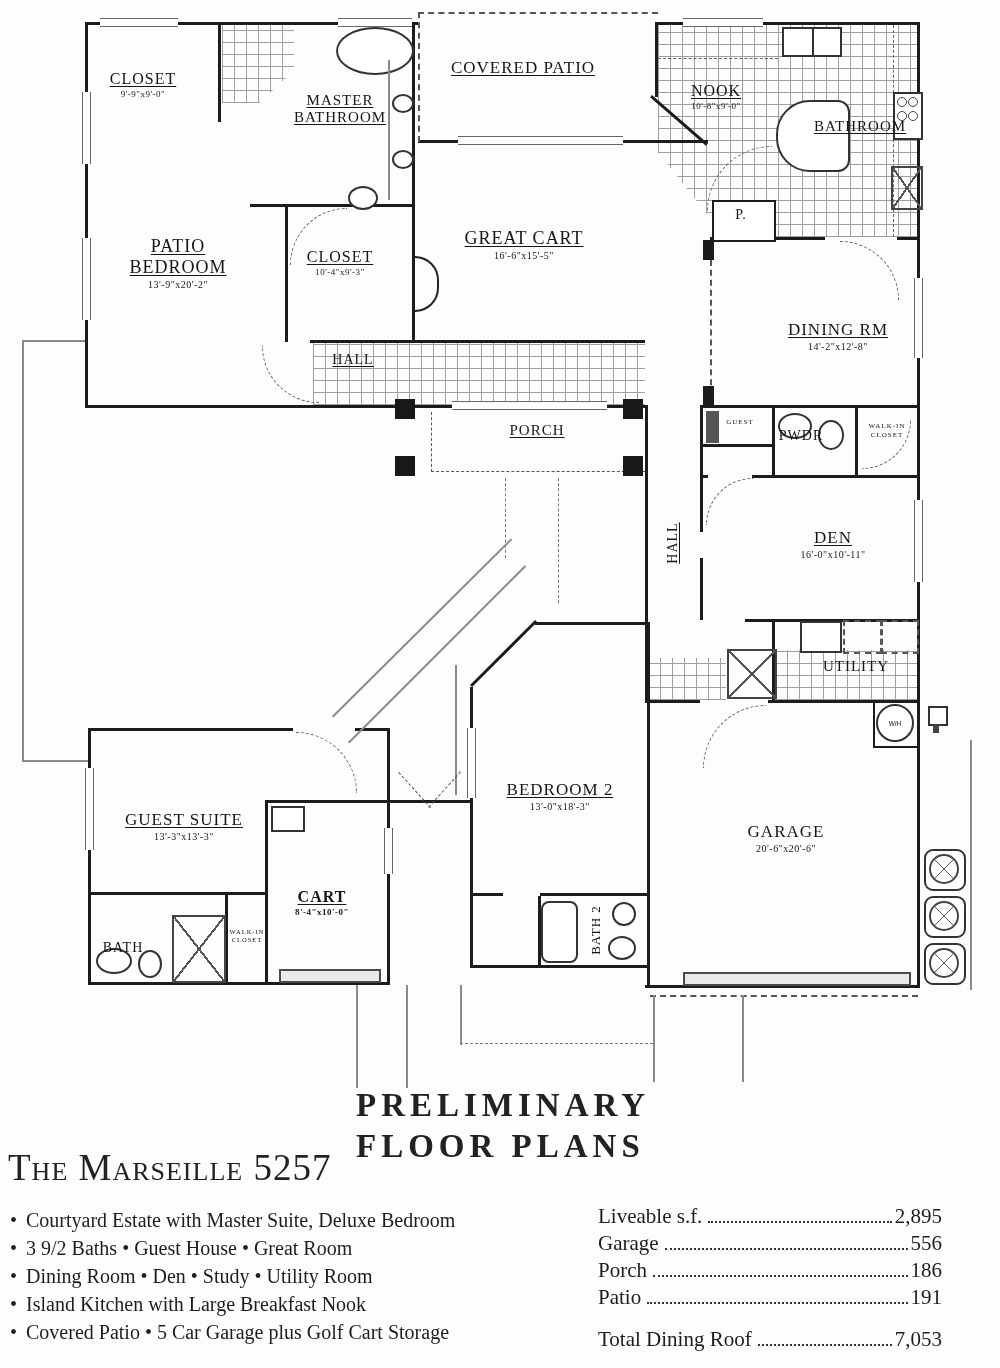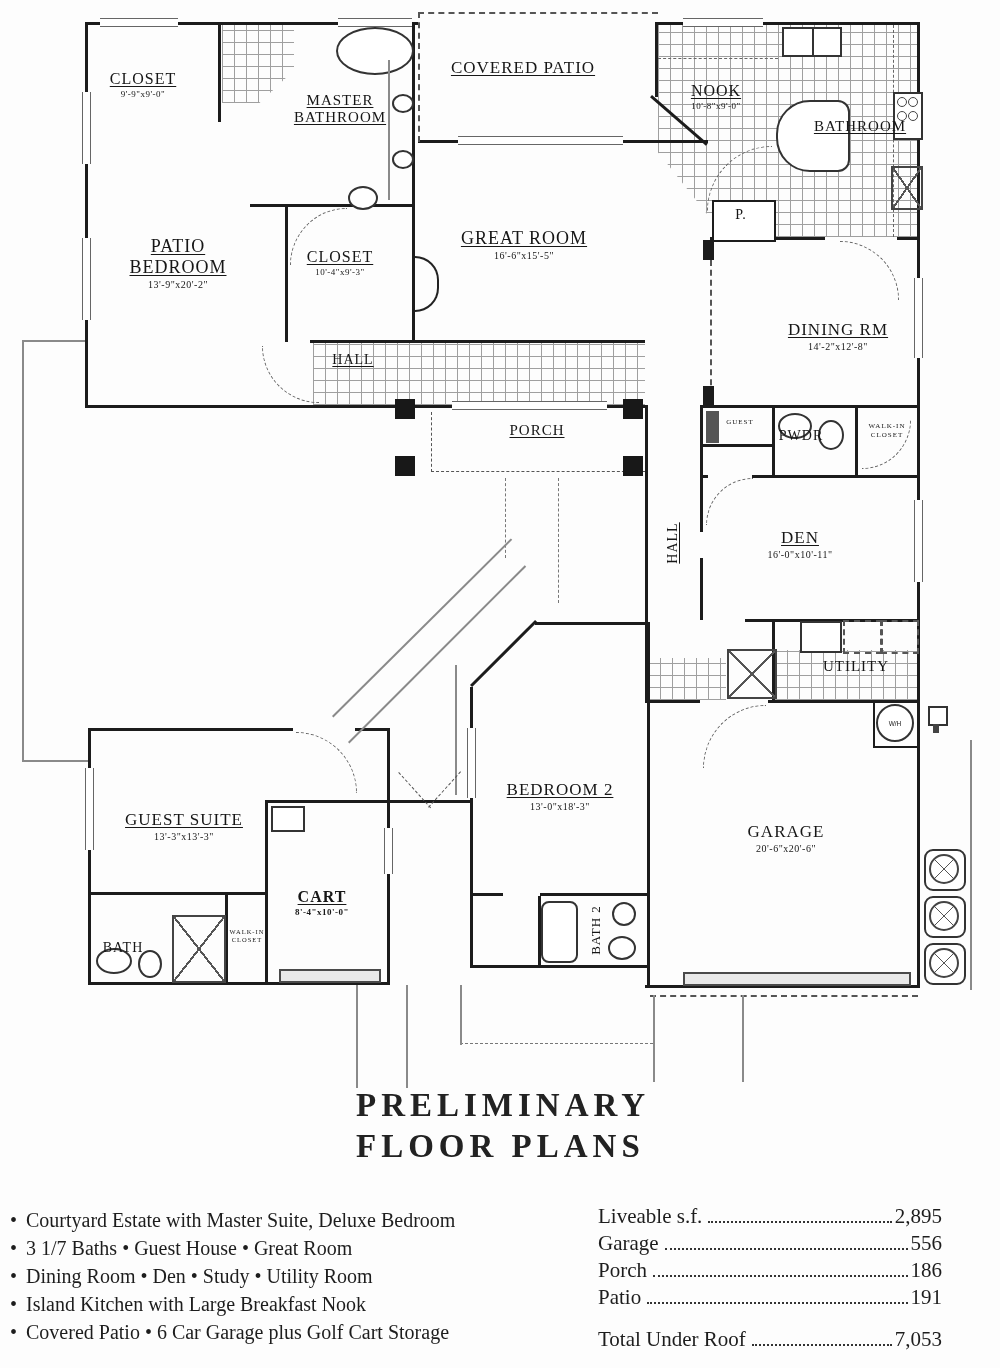--- a/index.html
+++ b/index.html
@@ -223,21 +223,21 @@
     <span class="dm">13'-9"x20'-2"</span>
   </div>
   <div class="lbl" style="left:340px;top:248px;font-size:16px;">
     <span class="nm">CLOSET</span>
     <span class="dm" style="font-size:9px;">10'-4"x9'-3"</span>
   </div>
   <div class="lbl" style="left:523px;top:58px;font-size:17px;">
     <span class="nm">COVERED PATIO</span>
   </div>
   <div class="lbl" style="left:524px;top:228px;font-size:18px;">
-    <span class="nm">GREAT ROOM</span>
+    <span class="nm">GREAT CART</span>
     <span class="dm">16'-6"x15'-5"</span>
   </div>
   <div class="lbl" style="left:716px;top:82px;font-size:16px;">
     <span class="nm">NOOK</span>
     <span class="dm" style="font-size:9px;">10'-8"x9'-0"</span>
   </div>
   <div class="lbl" style="left:860px;top:118px;font-size:15px;">
     <span class="nm">BATHROOM</span>
   </div>
   <div class="lbl" style="left:741px;top:207px;font-size:14px;">
@@ -258,21 +258,21 @@
   </div>
   <div class="lbl" style="left:801px;top:428px;font-size:14px;">
     <span class="nm nou">PWDR</span>
   </div>
   <div class="lbl" style="left:887px;top:422px;font-size:7px;width:44px;white-space:normal;line-height:9px;">
     <span class="nm nou">WALK-IN CLOSET</span>
   </div>
   <div class="lbl vert" style="left:673px;top:535px;font-size:14px;">
     <span class="nm">HALL</span>
   </div>
-  <div class="lbl" style="left:800px;top:528px;font-size:17px;">
+  <div class="lbl" style="left:833px;top:528px;font-size:17px;">
     <span class="nm">DEN</span>
     <span class="dm">16'-0"x10'-11"</span>
   </div>
   <div class="lbl" style="left:856px;top:658px;font-size:15px;">
     <span class="nm nou">UTILITY</span>
   </div>
   <div class="lbl" style="left:786px;top:822px;font-size:17px;">
     <span class="nm nou">GARAGE</span>
     <span class="dm">20'-6"x20'-6"</span>
   </div>
@@ -296,41 +296,42 @@
   <div class="lbl" style="left:322px;top:888px;font-size:16px;font-weight:bold;">
     <span class="nm">CART</span>
     <span class="dm" style="font-size:9px;">8'-4"x10'-0"</span>
   </div>
 
   <div class="stamp">
     <div>PRELIMINARY</div>
     <div>FLOOR PLANS</div>
   </div>
 
+  <div class="title">The Marseille 5257</div>
 
   <div class="feat">
     <div class="row">
       <span>•</span>
       <span>Courtyard Estate with Master Suite, Deluxe Bedroom</span>
     </div>
     <div class="row">
       <span>•</span>
-      <span>3 1/7 Baths • Guest House • Great Room</span>
+      <span>3 9/2 Baths • Guest House • Great Room</span>
     </div>
     <div class="row">
       <span>•</span>
       <span>Dining Room • Den • Study • Utility Room</span>
     </div>
     <div class="row">
       <span>•</span>
       <span>Island Kitchen with Large Breakfast Nook</span>
     </div>
     <div class="row">
       <span>•</span>
-      <span>Covered Patio • 6 Car Garage plus Golf Cart Storage</span>
+      <span>Covered Patio • 5 Car Garage plus Golf Cart Storage</span>
     </div>
   </div>
 
   <div class="stats">
     <div class="srow">
       <span>Liveable s.f.</span>
       <span class="leader"></span>
       <span>2,895</span>
     </div>
     <div class="srow">
@@ -342,19 +343,19 @@
       <span>Porch</span>
       <span class="leader"></span>
       <span>186</span>
     </div>
     <div class="srow">
       <span>Patio</span>
       <span class="leader"></span>
       <span>191</span>
     </div>
     <div class="srow total">
-      <span>Total Under Roof</span>
+      <span>Total Dining Roof</span>
       <span class="leader"></span>
       <span>7,053</span>
     </div>
   </div>
 
 </div>
 
 </body></html>

